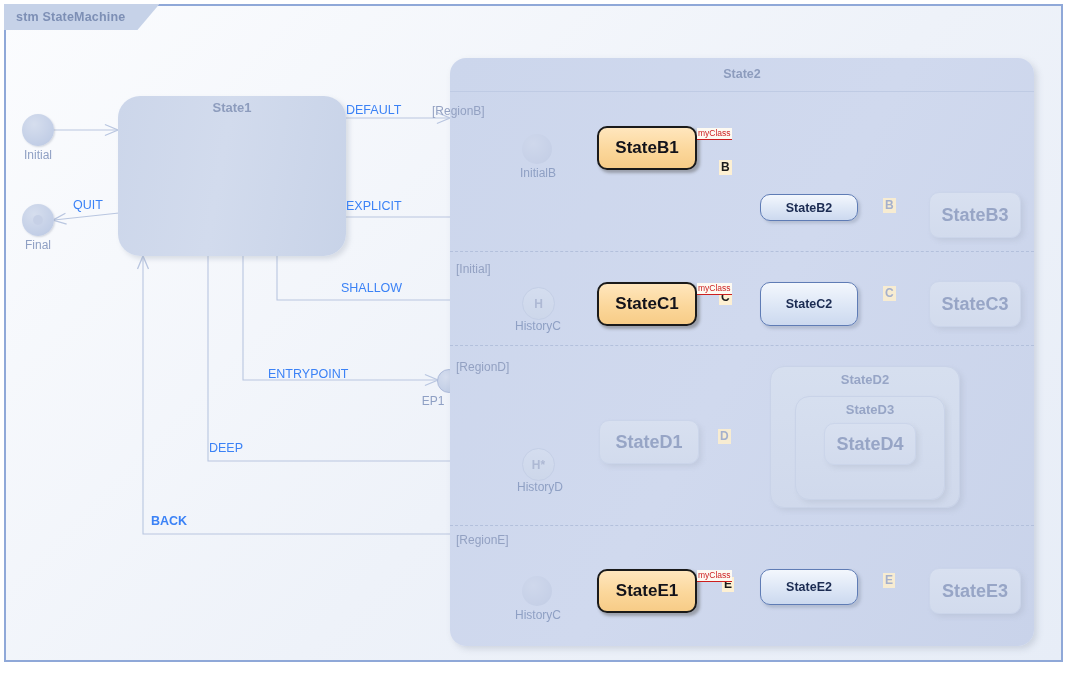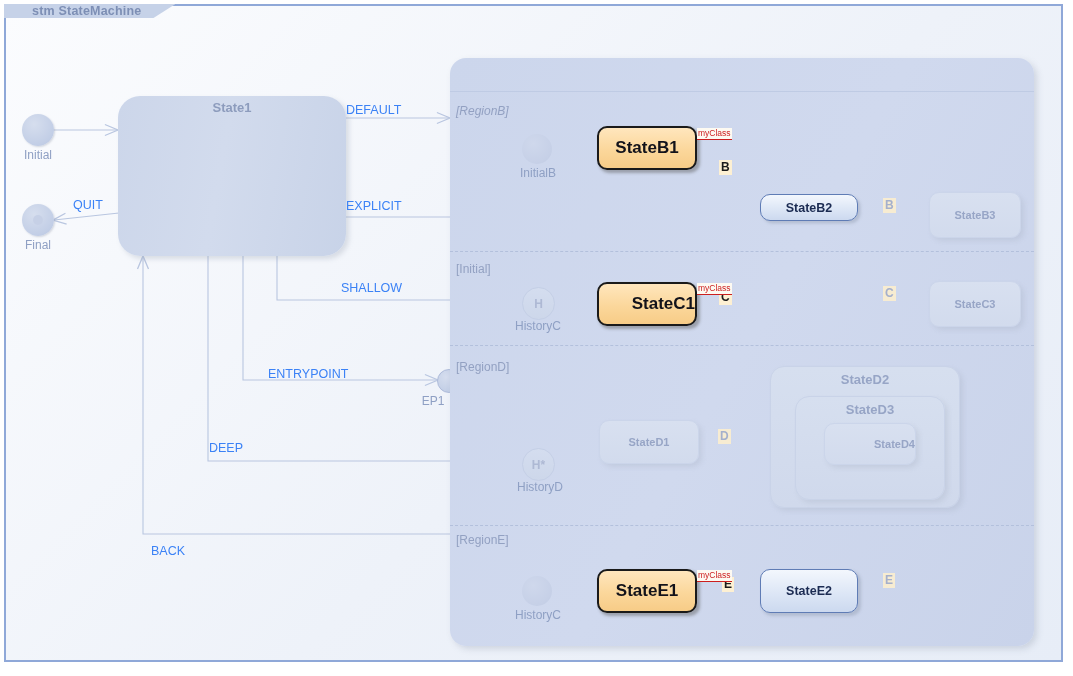--- a/index.html
+++ b/index.html
@@ -13,25 +13,25 @@
   }
 
   
   .frame{
     position:absolute;left:4px;top:4px;width:1059px;height:658px;
     border:2px solid #8fa8d8;
     background:linear-gradient(135deg,#fbfcfe 0%,#eef2f9 55%,#e7edf7 100%);
     box-sizing:border-box;
   }
   .frame-tab{
-    position:absolute;left:4px;top:4px;height:14px;
+    position:absolute;left:4px;top:4px;height:26px;
     background:#c6d2e8;
     border-right:none;
     display:flex;align-items:center;
-    padding:0 34px 0 28px;
+    padding:0 34px 0 12px;
     font-size:12.5px;font-weight:bold;color:#7d8fb5;
     letter-spacing:.2px;
     clip-path:polygon(0 0,100% 0,calc(100% - 22px) 100%,0 100%);
     white-space:nowrap;
   }
 
   
   svg.layer{position:absolute;left:0;top:0;width:1073px;height:676px;pointer-events:none;overflow:visible;}
 
   
@@ -85,21 +85,21 @@
     display:flex;align-items:center;justify-content:center;
     font-size:12.5px;font-weight:bold;color:#1b2b52;
   }
   
   .st-faded{
     border-radius:10px;
     background:linear-gradient(180deg,#d8e0f0 0%,#d2dbed 100%);
     border:1px solid #cbd5ea;
     box-shadow:3px 3px 5px rgba(150,158,178,.22);
     display:flex;align-items:center;justify-content:center;
-    font-size:11px;font-weight:bold;color:#97a5c6;
+    font-size:18px;font-weight:bold;color:#97a5c6;
   }
   
   .st-comp{
     border-radius:14px;
     background:linear-gradient(180deg,#d6dfef 0%,#d0d9ec 100%);
     border:1px solid #c9d3e8;
     box-shadow:3px 3px 5px rgba(150,158,178,.22);
   }
   .st-comp > .ctl{
     position:absolute;top:5px;left:0;right:0;text-align:center;
@@ -239,31 +239,32 @@
   <div class="pstate-label" style="left:8px;top:238px;width:60px;">Final</div>
 
   <div class="pseudo entrypoint" style="left:437px;top:369px;width:22px;height:22px;"></div>
   <div class="pstate-label" style="left:408px;top:394px;width:50px;">EP1</div>
 
   <div class="tr-label" style="left:346px;top:103px;">DEFAULT</div>
   <div class="tr-label" style="left:346px;top:199px;">EXPLICIT</div>
   <div class="tr-label" style="left:341px;top:281px;">SHALLOW</div>
   <div class="tr-label" style="left:268px;top:361px;margin-top:6px;">ENTRYPOINT</div>
   <div class="tr-label" style="left:209px;top:441px;">DEEP</div>
-  <div class="tr-label" style="left:151px;top:544px;">BACK</div>
+  <div class="tr-label" style="left:151px;top:514px;font-weight:bold;">BACK</div>
   <div class="tr-label" style="left:73px;top:198px;">QUIT</div>
 
   <div class="node state2">
+    <div class="ttl">State2</div>
     <div class="s2-divider" style="top:33px;"></div>
     <div class="s2-dash" style="top:193px;"></div>
     <div class="s2-dash" style="top:287px;"></div>
     <div class="s2-dash" style="top:467px;"></div>
   </div>
 
-  <div class="region-label" style="left:456px;top:104px;font-style:italic;">[RegionB]</div>
+  <div class="region-label" style="left:432px;top:104px;">[RegionB]</div>
   <div class="region-label" style="left:456px;top:262px;">[Initial]</div>
   <div class="region-label" style="left:456px;top:360px;">[RegionD]</div>
   <div class="region-label" style="left:456px;top:533px;">[RegionE]</div>
 
   <div class="pseudo initial-faded" style="left:522px;top:134px;width:30px;height:30px;"></div>
   <div class="pstate-label" style="left:503px;top:166px;width:70px;">InitialB</div>
 
   <div class="node st-active" style="left:597px;top:126px;width:100px;height:44px;">
     <span>StateB1</span>
   </div>
@@ -276,26 +277,29 @@
   <div class="evt faded" style="left:883px;top:198px;">B</div>
   <div class="node st-faded" style="left:929px;top:192px;width:92px;height:46px;">
     <span>StateB3</span>
   </div>
 
   <div class="pseudo history" style="left:522px;top:287px;width:31px;height:31px;">
     <span>H</span>
   </div>
   <div class="pstate-label" style="left:503px;top:319px;width:70px;">HistoryC</div>
 
-  <div class="node st-active" style="left:597px;top:282px;width:100px;height:44px;justify-content:flex-end;">
+  <div class="node st-active" style="left:597px;top:282px;width:100px;height:44px;">
     <span>StateC1</span>
   </div>
   <div class="evt" style="left:719px;top:290px;">C</div>
   <div class="myclass" style="left:697px;top:283px;">myClass</div>
 
+  <div class="node st-normal" style="left:760px;top:282px;width:98px;height:44px;">
+    <span>StateC2</span>
+  </div>
   <div class="evt faded" style="left:883px;top:286px;">C</div>
   <div class="node st-faded" style="left:929px;top:281px;width:92px;height:46px;">
     <span>StateC3</span>
   </div>
 
   <div class="pseudo history" style="left:522px;top:448px;width:31px;height:31px;">
     <span>H*</span>
   </div>
   <div class="pstate-label" style="left:503px;top:480px;width:74px;">HistoryD</div>
 
@@ -303,30 +307,33 @@
     <span>StateD1</span>
   </div>
   <div class="evt faded" style="left:718px;top:429px;">D</div>
 
   <div class="node st-comp" style="left:770px;top:366px;width:190px;height:142px;">
     <div class="ctl">StateD2</div>
   </div>
   <div class="node st-comp" style="left:795px;top:396px;width:150px;height:104px;">
     <div class="ctl">StateD3</div>
   </div>
-  <div class="node st-faded" style="left:824px;top:423px;width:92px;height:42px;justify-content:flex-end;">
+  <div class="node st-faded" style="left:824px;top:423px;width:92px;height:42px;">
     <span>StateD4</span>
   </div>
 
   <div class="pseudo initial-faded" style="left:522px;top:576px;width:30px;height:30px;"></div>
   <div class="pstate-label" style="left:503px;top:608px;width:70px;">HistoryC</div>
 
   <div class="node st-active" style="left:597px;top:569px;width:100px;height:44px;">
     <span>StateE1</span>
   </div>
   <div class="evt" style="left:722px;top:577px;">E</div>
   <div class="myclass" style="left:697px;top:570px;">myClass</div>
 
-  <div class="node st-normal" style="left:760px;top:569px;width:98px;height:44px;">
+  <div class="node st-normal" style="left:760px;top:569px;width:98px;height:36px;">
     <span>StateE2</span>
   </div>
   <div class="evt faded" style="left:883px;top:573px;">E</div>
+  <div class="node st-faded" style="left:929px;top:568px;width:92px;height:46px;">
+    <span>StateE3</span>
+  </div>
 </div>
 
 </body></html>

